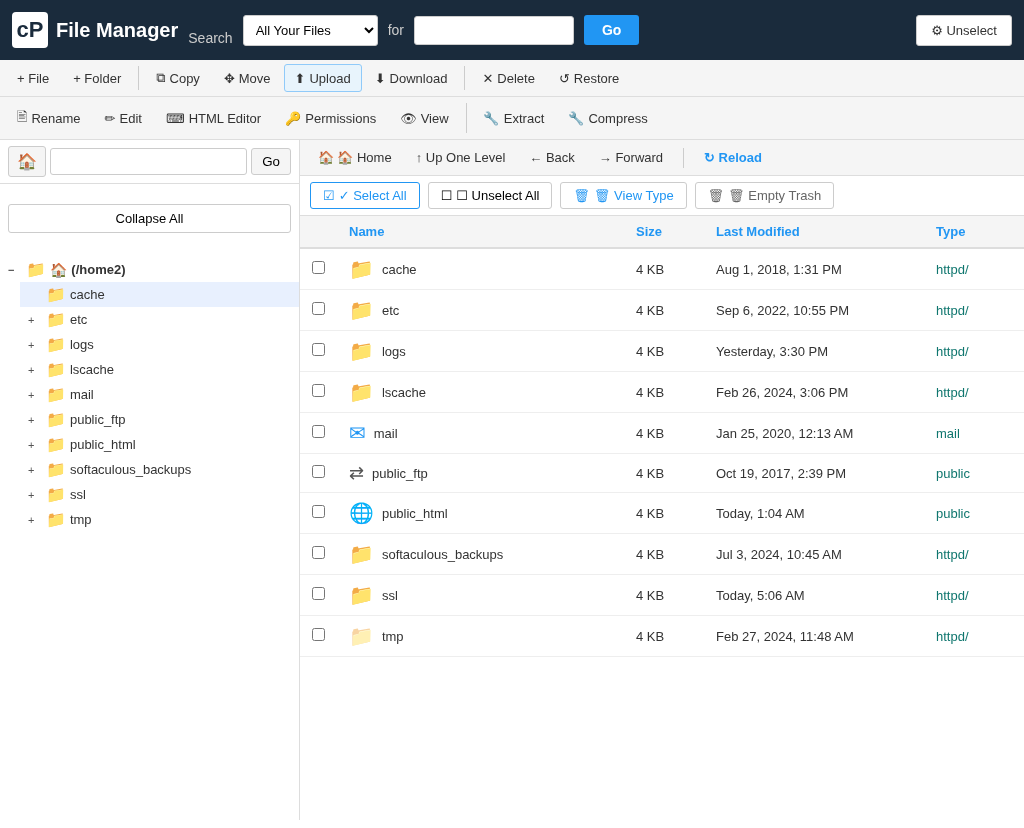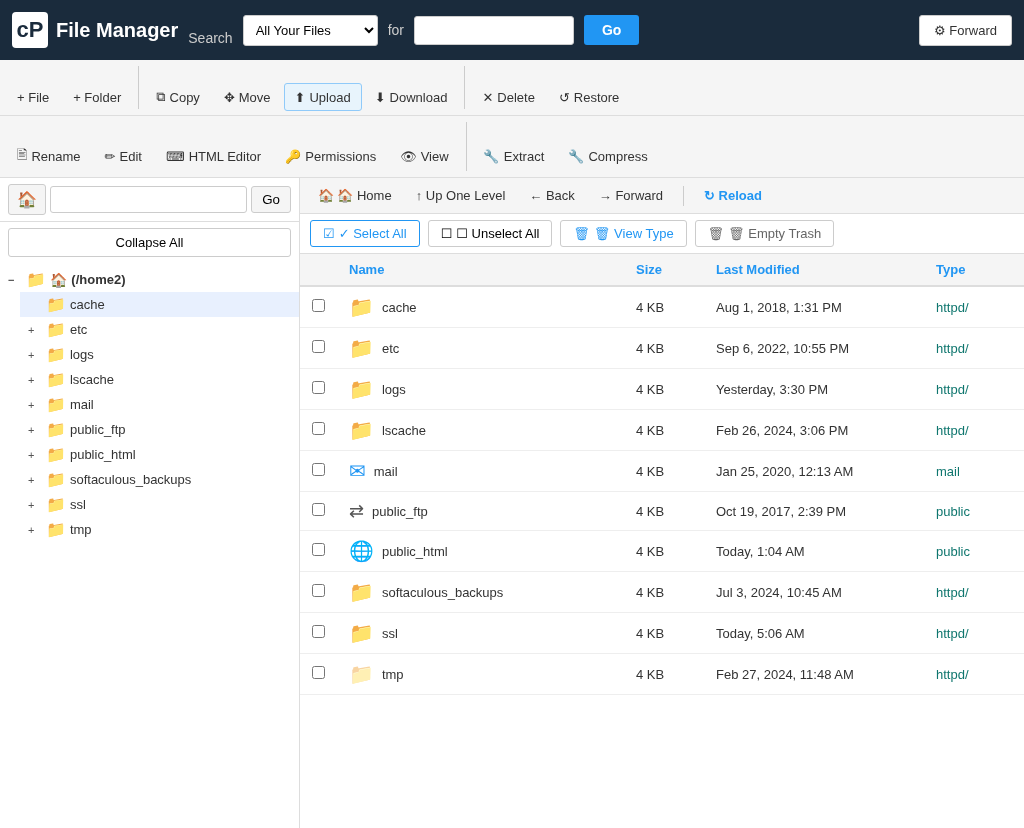--- a/index.html
+++ b/index.html
@@ -85,21 +85,20 @@
       background: none;
       border: 1px solid transparent;
       padding: 5px 10px;
       border-radius: 3px;
       cursor: pointer;
       font-size: 13px;
       display: flex;
       align-items: center;
       gap: 4px;
       color: #333;
-      margin-top: 19px;
     }
     .toolbar-btn.upload { background: #e8f4fc; border-color: #90caf9; }
     .toolbar-divider { width: 1px; background: #ccc; margin: 2px 4px; }
     .toolbar2 {
       background: #f5f5f5;
       border-bottom: 1px solid #ddd;
       display: flex;
       flex-wrap: wrap;
       padding: 4px 6px;
       gap: 2px;
@@ -142,21 +141,21 @@
       font-size: 13px;
     }
     .go-btn2 {
       background: #f5f5f5;
       border: 1px solid #ccc;
       padding: 5px 10px;
       border-radius: 3px;
       cursor: pointer;
     }
     .collapse-btn {
-      margin: 6px 8px;
+      margin: 20px 8px;
       background: #fff;
       border: 1px solid #ccc;
       padding: 6px;
       border-radius: 3px;
       cursor: pointer;
       text-align: center;
       font-size: 13px;
     }
     .tree {
       overflow-y: auto;
@@ -265,21 +264,21 @@
     <span>File Manager</span>
   </div>
   <span class="search-label">Search</span>
   <select class="search-select">
     <option>All Your Files</option>
     <option>File Names Only</option>
   </select>
   <span class="search-for">for</span>
   <input class="search-input" type="text" style="">
   <button class="go-btn">Go</button>
-  <button class="settings-btn">⚙ Forward</button>
+  <button class="settings-btn">⚙ Unselect</button>
 </div>
 
 <div class="toolbar">
   <button class="toolbar-btn">+ File</button>
   <button class="toolbar-btn">+ Folder</button>
   <div class="toolbar-divider"></div>
   <button class="toolbar-btn">
     <span>⧉</span>
     <span>Copy</span>
   </button>

